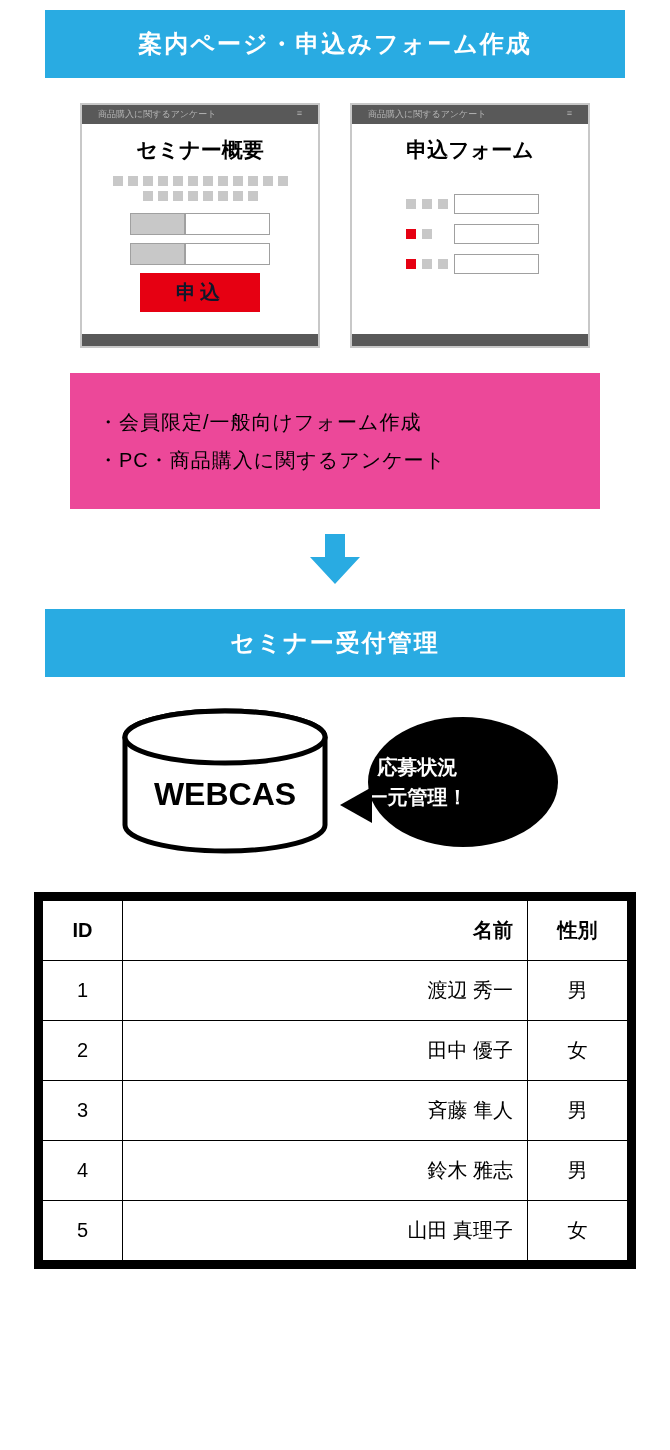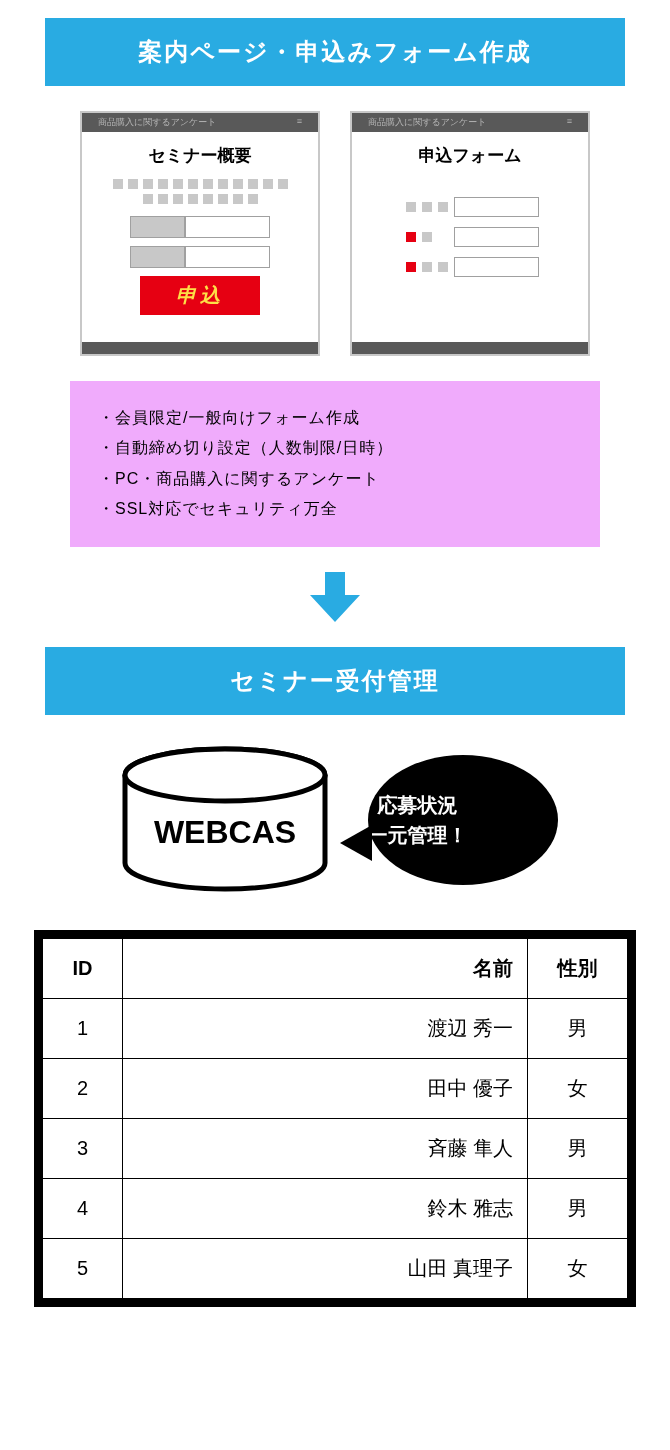--- a/index.html
+++ b/index.html
@@ -9,21 +9,21 @@
       width: 670px;
       padding: 10px 0;
     }
     .banner {
       background: #29abe2;
       color: #fff;
       text-align: center;
       font-size: 24px;
       font-weight: bold;
       padding: 18px 0;
-      margin: 8px 45px 25px;
+      margin: 0 45px 25px;
       letter-spacing: 2px;
     }
     .mockups {
       display: flex;
       justify-content: center;
       gap: 30px;
       margin-bottom: 25px;
     }
     .mockup {
       width: 240px;
@@ -36,54 +36,53 @@
       font-size: 9px;
       padding: 3px 16px;
       display: flex;
       justify-content: space-between;
     }
     .mockup-body {
       padding: 12px 14px 0;
       min-height: 210px;
     }
     .mockup-heading {
-      font-size: 17px;
+      font-size: 21px;
       font-weight: bold;
       text-align: center;
       margin-bottom: 12px;
     }
     .dot-rows { margin-bottom: 12px; }
     .dot-row { display: flex; gap: 5px; justify-content: center; margin-bottom: 5px; }
     .dot { width: 10px; height: 10px; background: #c8c8c8; }
     .field-row { display: flex; justify-content: center; margin-bottom: 8px; }
     .field-fill { width: 55px; height: 22px; background: #c8c8c8; border: 1px solid #a0a0a0; }
     .field-empty { width: 85px; height: 22px; border: 1px solid #a0a0a0; background: #fff; }
     .apply-btn {
       background: #e60012;
-      color: #fde047;
+      color: #0f172a;
       font-weight: bold;
       font-size: 20px;
       text-align: center;
       width: 120px;
       padding: 6px 0;
       margin: 6px auto 12px;
       letter-spacing: 4px;
-      font-style: italic;
     }
     .form-rows { margin-top: 30px; }
     .form-row { display: flex; align-items: center; gap: 6px; margin-bottom: 10px; padding-left: 40px; }
     .dash { width: 10px; height: 10px; background: #c8c8c8; }
     .dash-red { width: 10px; height: 10px; background: #e60012; }
     .form-input { width: 85px; height: 20px; border: 1px solid #a0a0a0; background: #fff; }
     .mockup-footer { background: #595959; height: 12px; }
     .feature-box {
-      background: #f0abfc;
+      background: #ec4899;
       margin: 0 70px 20px;
-      padding: 22px 28px;
-      font-size: 16px;
+      padding: 30px 28px;
+      font-size: 20px;
       line-height: 1.9;
       letter-spacing: 1px;
     }
     .arrow-down {
       text-align: center;
       margin-bottom: 20px;
     }
     .arrow-down svg { display: block; margin: 0 auto; }
     .db-section {
       display: flex;
@@ -213,23 +212,21 @@
             <div class="form-input"></div>
           </div>
       </div>
     </div>
     <div class="mockup-footer"></div>
   </div>
 </div>
 
 <div class="feature-box">
   <div>・会員限定/一般向けフォーム作成</div>
-  <div>・自動締め切り設定（人数制限/日時）</div>
   <div>・PC・商品購入に関するアンケート</div>
-  <div>・SSL対応でセキュリティ万全</div>
 </div>
 
 <div class="arrow-down">
   <svg width="60" height="60" viewBox="0 0 60 60">
     <path d="M20 5 L40 5 L40 28 L55 28 L30 55 L5 28 L20 28 Z" fill="#29abe2"></path>
   </svg>
 </div>
 
 <div class="banner">セミナー受付管理</div>
 

